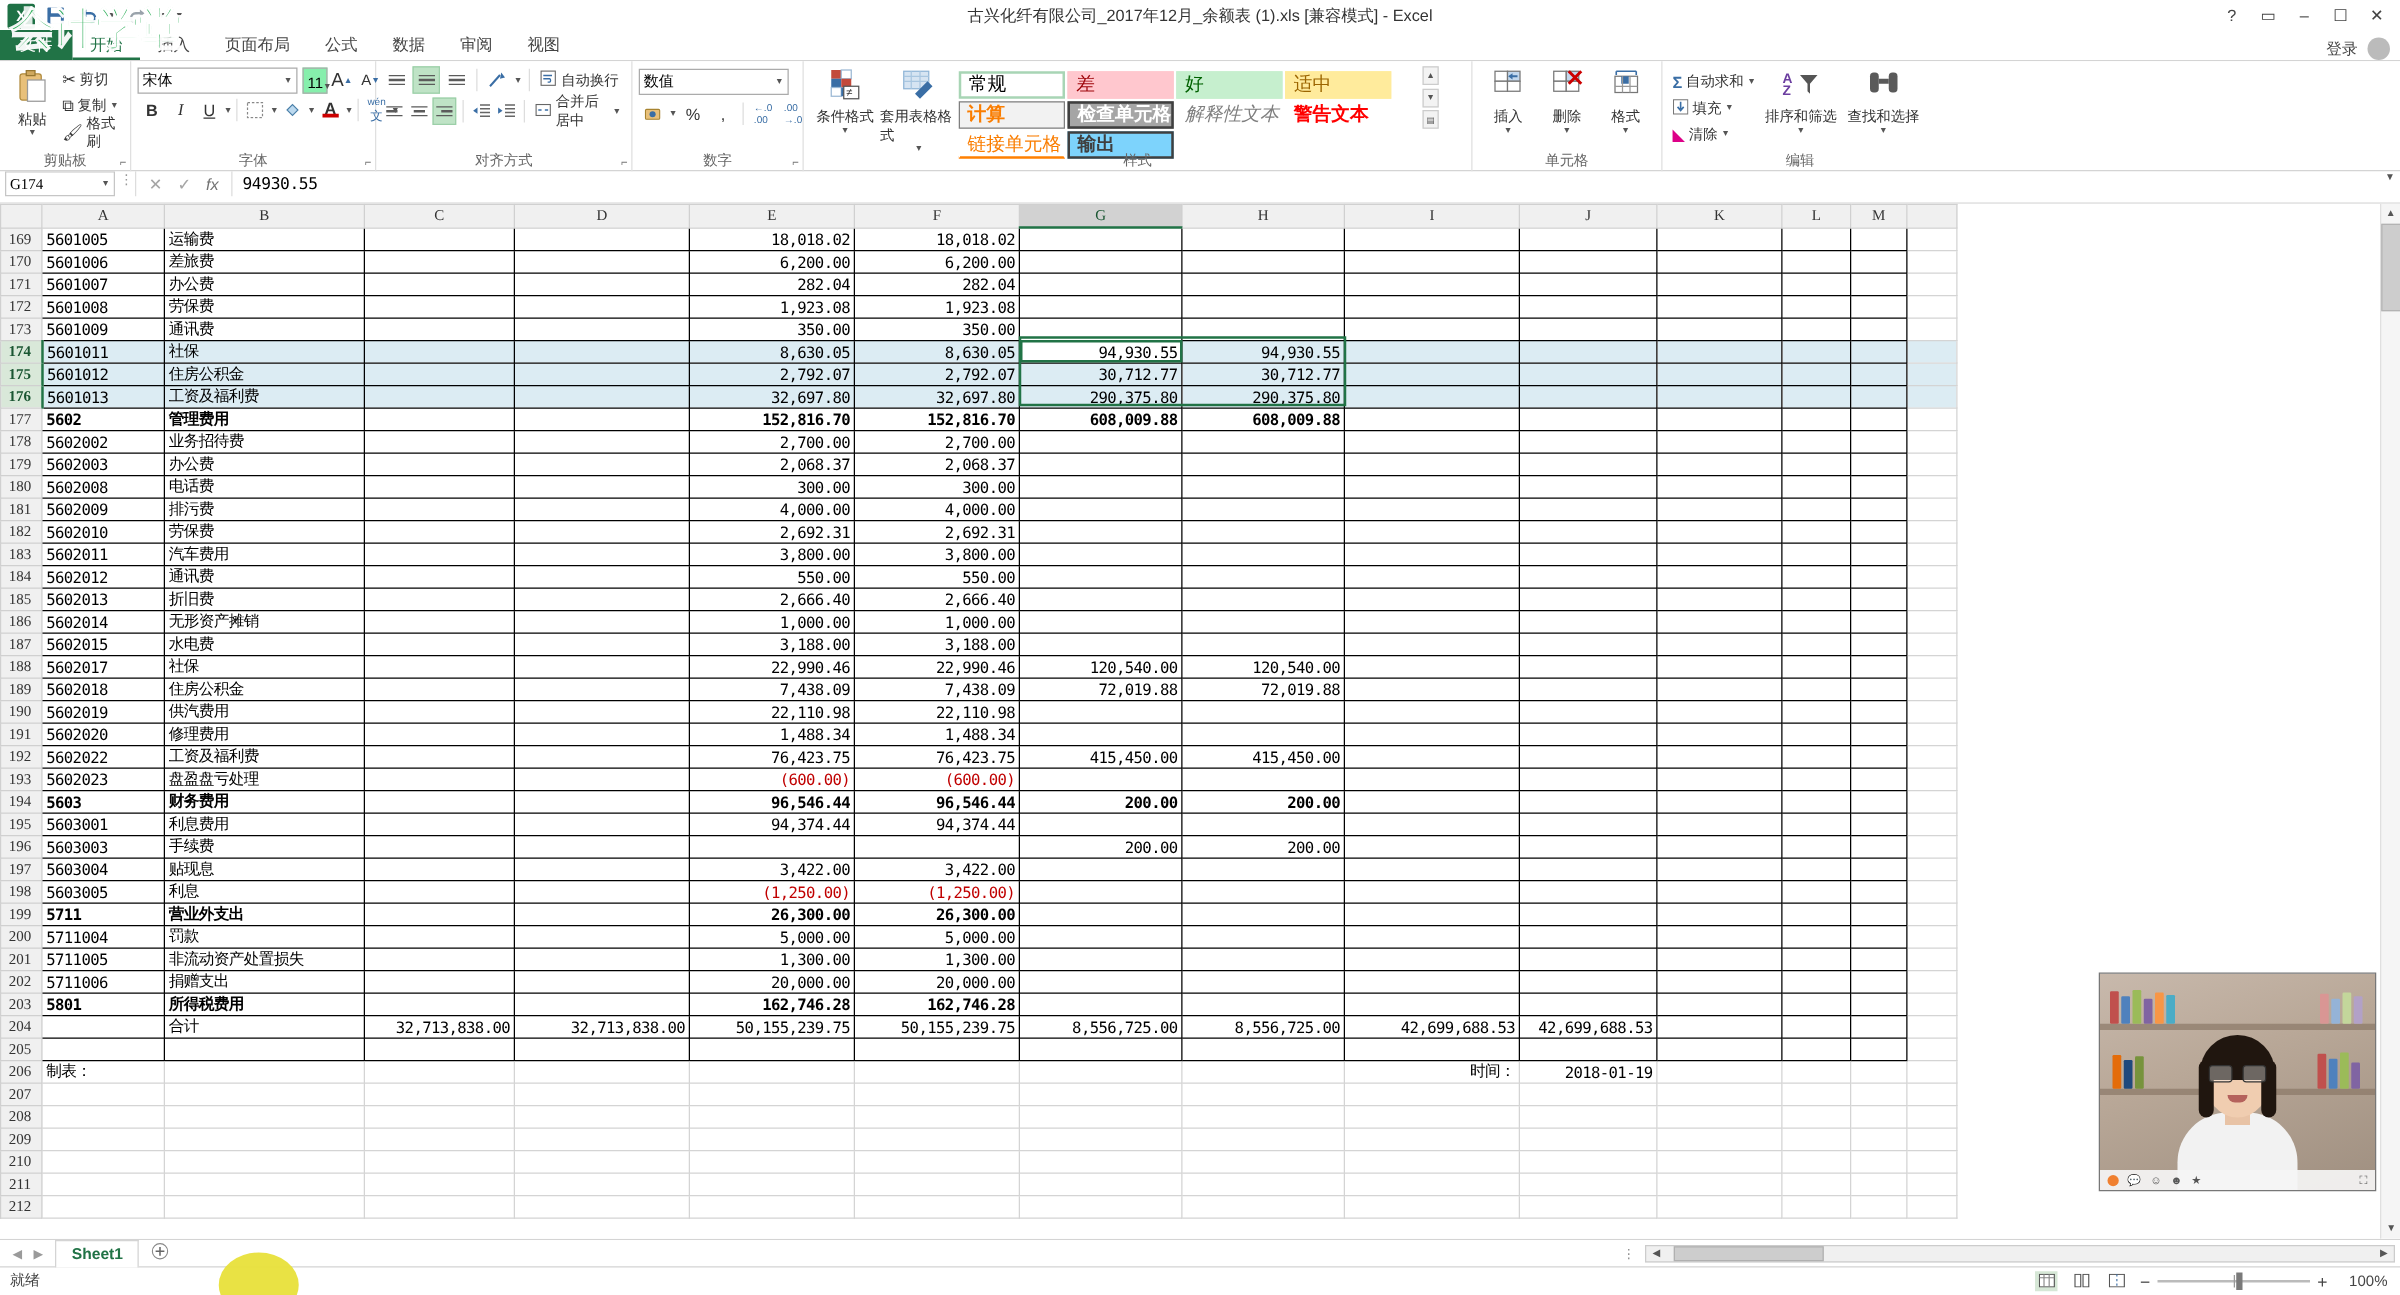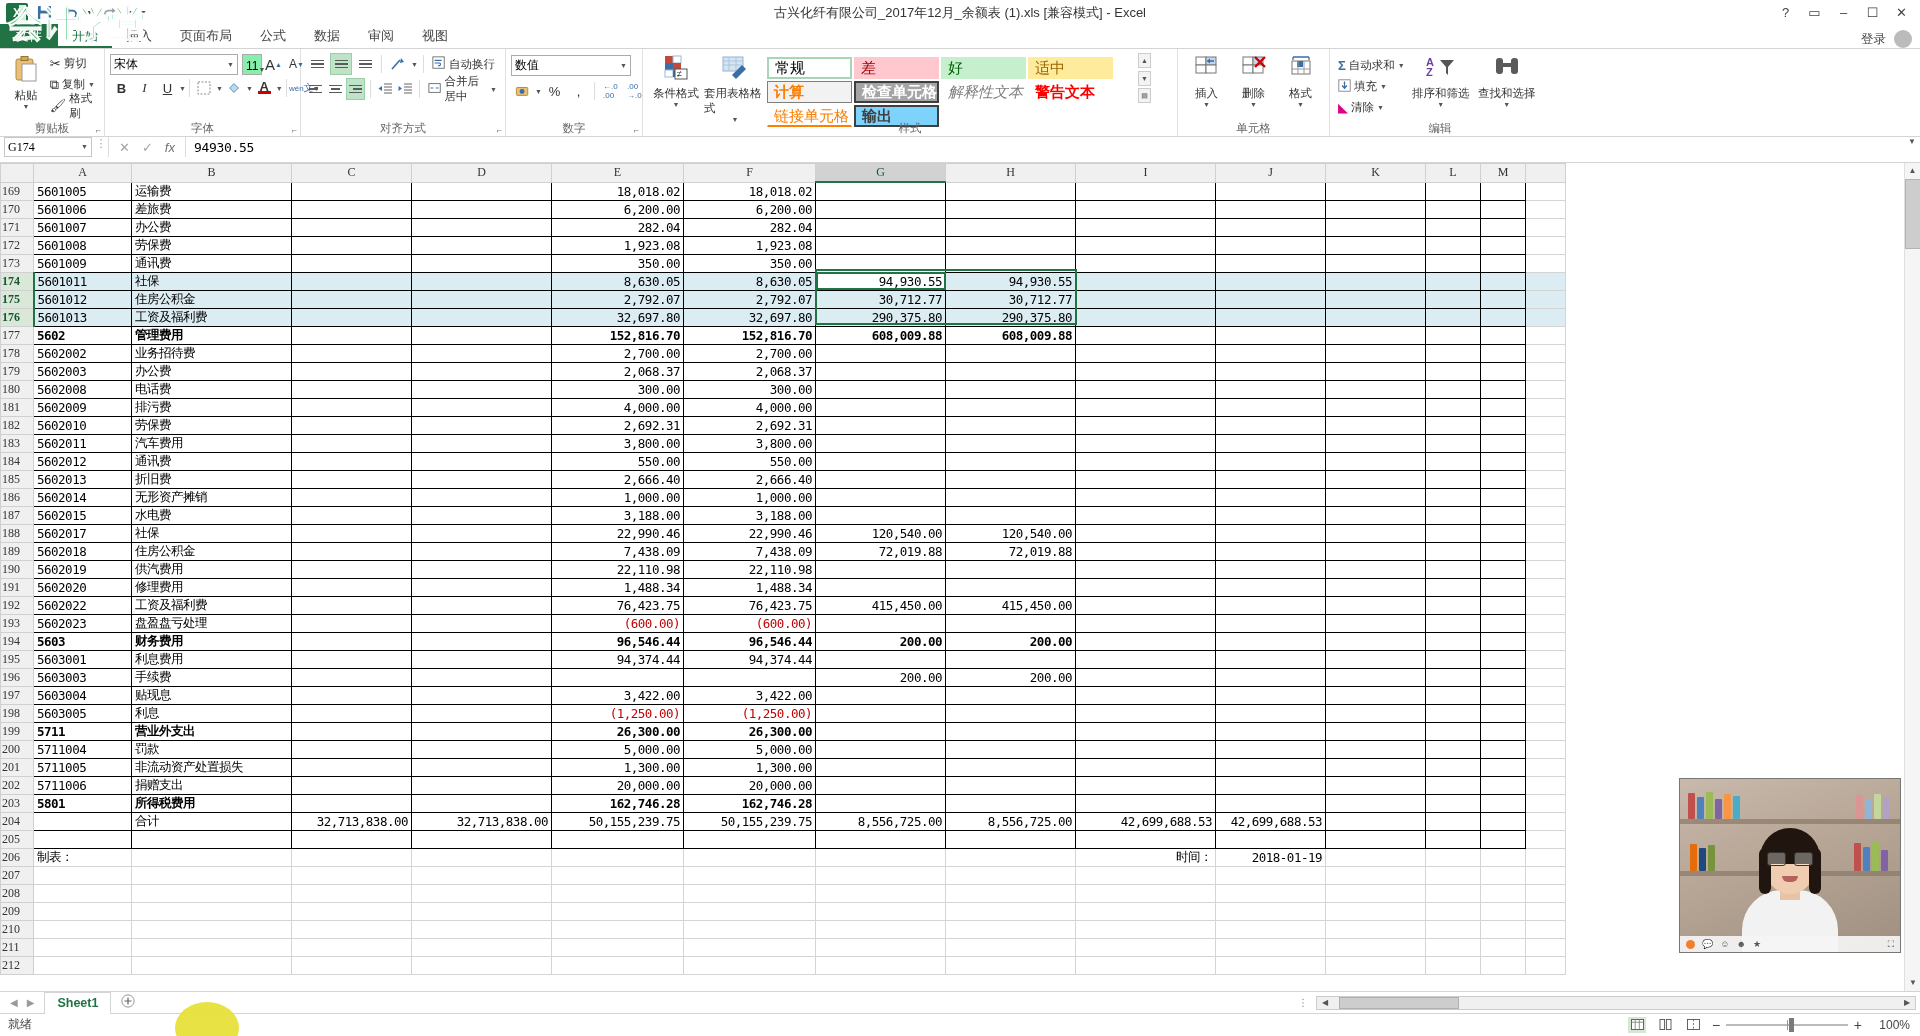--- a/index.html
+++ b/index.html
@@ -170,21 +170,21 @@
   .gridwrap { position:relative; width:1920px; height:828px; overflow:hidden; background:#fff;}
   table.grid { border-collapse:collapse; table-layout:fixed; font-size:12.5px;
     font-family:"DejaVu Sans Mono", monospace; }
   .colhdr td, .colhdr th {
     height:16px; background:#f0f0f0; border:1px solid #d0d0d0;
     text-align:center; font-weight:normal; font-size:12px; color:#333;
     font-family:"Liberation Serif", serif;
   }
   .colhdr td.sel { background:#d2d2d2; border-bottom:2px solid #217346; color:#1a5632;}
   .rowhdr {
-    background:#f0f0f0; border:1px solid #d0d0d0; text-align:left;
+    background:#f0f0f0; border:1px solid #d0d0d0; text-align:center;
     padding-right:3px; font-size:12px; color:#333; width:33px;
     font-family:"Liberation Serif", serif;
   }
   .rowhdr.sel { background:#d9e8d9; color:#1a5632; font-weight:bold;
     border-right:2px solid #217346;}
   td.cell {
     border:1px solid #000; height:15px; padding:0 3px;
     white-space:nowrap; overflow:hidden; font-size:12.5px;
     font-family:"DejaVu Sans Mono", monospace; letter-spacing:-0.5px;
   }
@@ -410,21 +410,21 @@
               <path d="M3 8 L8 3 L13 8 L8 13 Z" fill="#bcd9ef" stroke="#4a7fa8"></path>
             </svg>
         </div>
         <span class="mini-caret">▼</span>
         <div class="fmt-btn" style="flex-direction:column;font-weight:bold">
           <span style="line-height:9px">A</span>
             <span style="display:block;width:13px;height:3px;background:#c00"></span>
         </div>
         <span class="mini-caret">▼</span>
         <div class="sep-v"></div>
-        <div class="fmt-btn" style="flex-direction:row;font-size:8px;color:#3a6ea5">
+        <div class="fmt-btn" style="flex-direction:column;font-size:8px;color:#3a6ea5">
           <span>wén</span>
             <span style="color:#3a6ea5;font-size:10px">文</span>
         </div>
         <span class="mini-caret">▼</span>
       </div>
     </div>
     <div class="rgroup-title">字体</div>
     <div class="dialog-launcher">⌐</div>
   </div>
 

